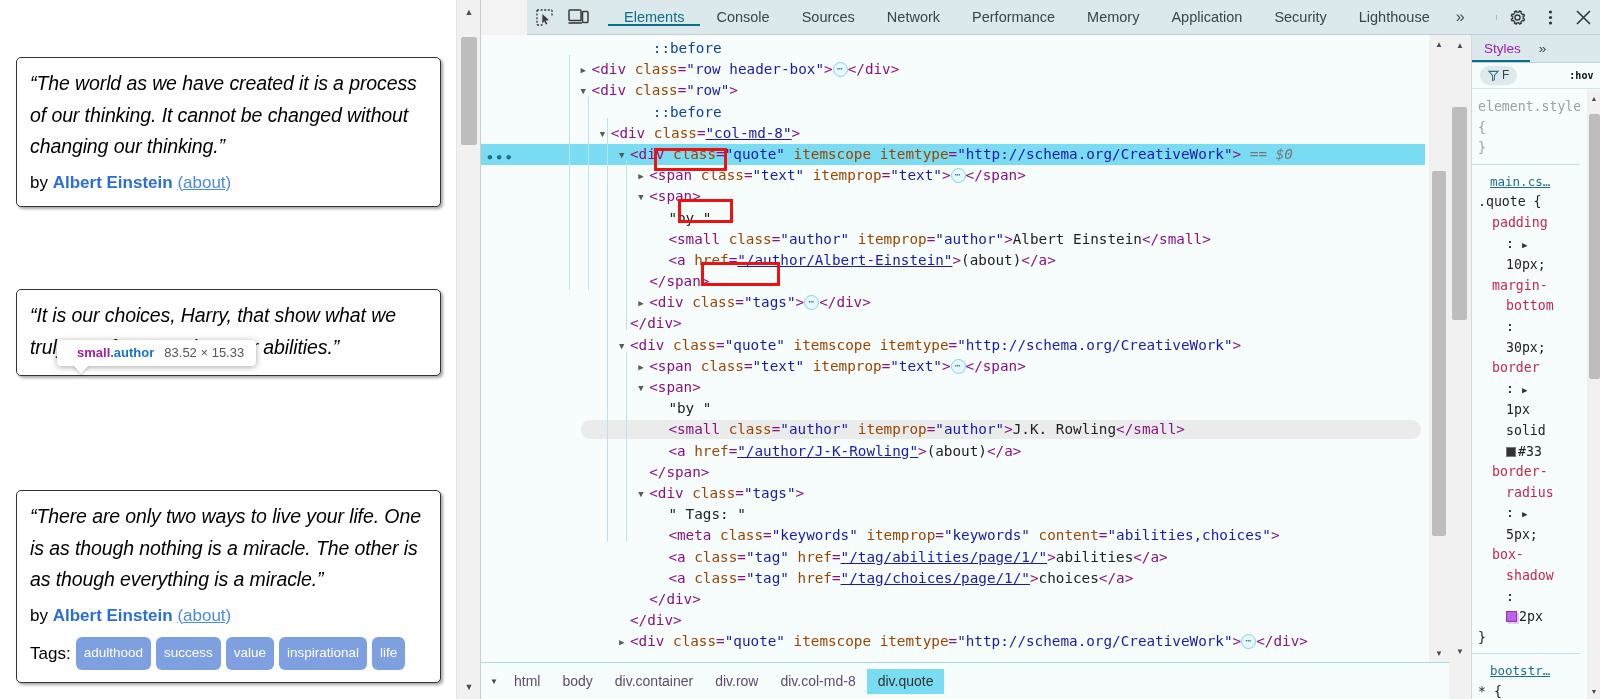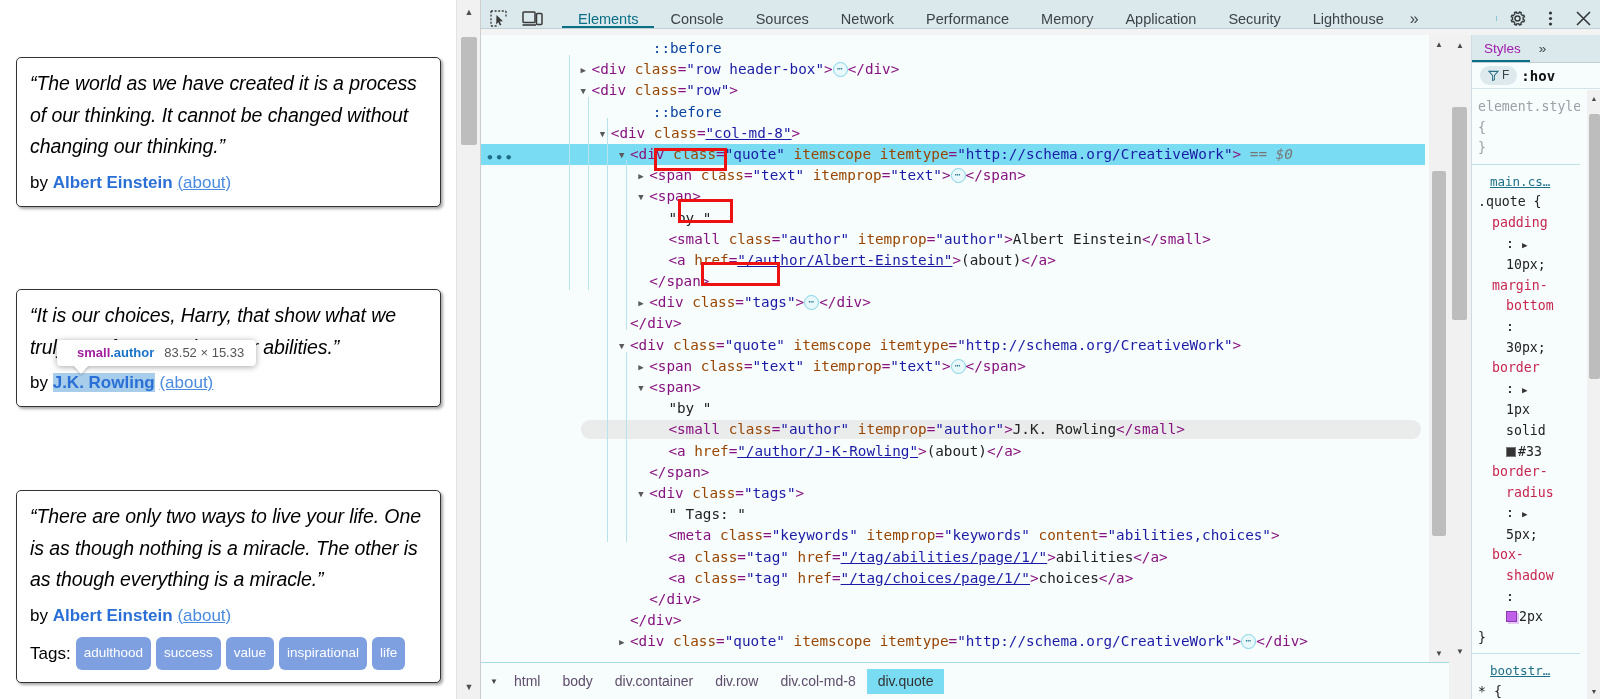--- a/index.html
+++ b/index.html
@@ -117,24 +117,24 @@
 
   
   #devtools {
     position: absolute; left: 480px; top: 0;
     width: 1120px; height: 699px;
     background: #f3f3f3;
     border-left: 1px solid #cdcdcd;
   }
   #dt-toolbar {
     position: relative;
-    height: 29px;
+    height: 35px;
     background: #dbe8ec;
     border-bottom: 1px solid #c0cfd4;
-    display: flex; align-items: flex-end;
+    display: flex; align-items: center; margin-left: 46px;
   }
   .tb-icon {
     width: 34px;
     display: flex; align-items: center; justify-content: center;
     color: #3a3a3a;
   }
   .tb-sep {
     width: 1px; margin: 7px 6px;
     background: #8fc6d3;
   }
@@ -316,21 +316,21 @@
     display: flex; align-items: center;
     padding-left: 8px; gap: 4px;
     border-bottom: 1px solid #d3e4e8;
   }
   .filt-pill {
     background: #dde9ed; border-radius: 10px;
     padding: 2px 8px 3px 8px;
     font-size: 12px; color: #3b4244;
     display: flex; align-items: center; gap: 3px;
   }
-  .hov-btn { font-size: 14px; color: #111; font-weight: bold; font-family: "DejaVu Sans Mono", monospace; }
+  .hov-btn { font-size: 10px; color: #111; font-weight: bold; font-family: "DejaVu Sans Mono", monospace; margin-left: 48px; }
   #sp-rules {
     position: absolute; left: 0; top: 55px;
     width: 108px; height: 609px;
     font-family: "DejaVu Sans Mono", "Liberation Mono", monospace;
     font-size: 13.2px;
     line-height: 20.6px;
     overflow: hidden;
   }
   .rule-sec { border-bottom: 1px solid #bfe2ea; padding: 7px 0 5px 6px; }
   .sel-gray { color: #9aa0a6; }
@@ -375,21 +375,20 @@
 
   <div id="page">
 
     <div class="quote-card" style="top:57px;">
       <div class="qtext">“The world as we have created it is a process of our thinking. It cannot be changed without changing our thinking.”</div>
       <div class="byline"><span>by </span><span class="author-name">Albert Einstein</span> <a class="about" href="#">(about)</a></div>
     </div>
 
     <div class="quote-card" style="top:289px;">
       <div class="qtext">“It is our choices, Harry, that show what we truly are, far more than our abilities.”</div>
-      <div class="byline"><span>by </span><span class="author-hl">J.K. Rowling</span> <a class="about" href="#">(about)</a></div>
     </div>
 
     <div class="quote-card" style="top:490px;">
       <div class="qtext">“There are only two ways to live your life. One is as though nothing is a miracle. The other is as though everything is a miracle.”</div>
       <div class="byline"><span>by </span><span class="author-name">Albert Einstein</span> <a class="about" href="#">(about)</a></div>
       <div class="tagsline"><span>Tags:</span><span class="tag">adulthood</span><span class="tag">success</span><span class="tag">value</span><span class="tag">inspirational</span><span class="tag">life</span></div>
     </div>
 
     <div id="el-tooltip">
       <span class="tt-tag">small</span><span class="tt-cls">.author</span><span class="tt-dim">83.52 × 15.33</span>

